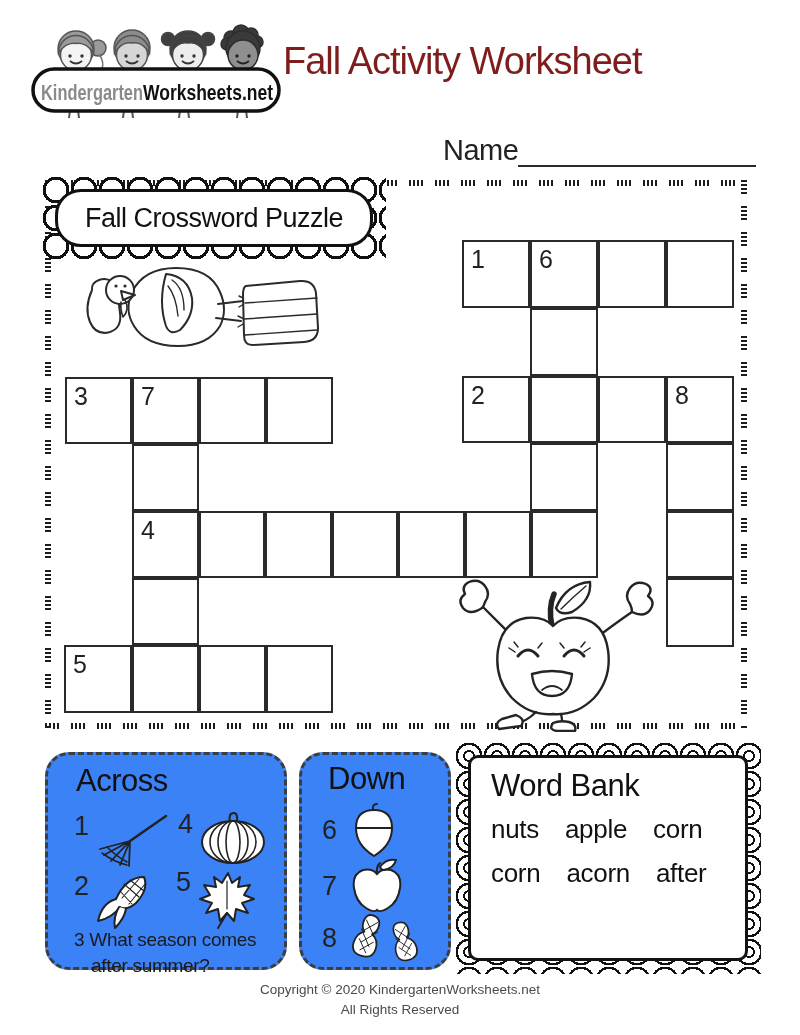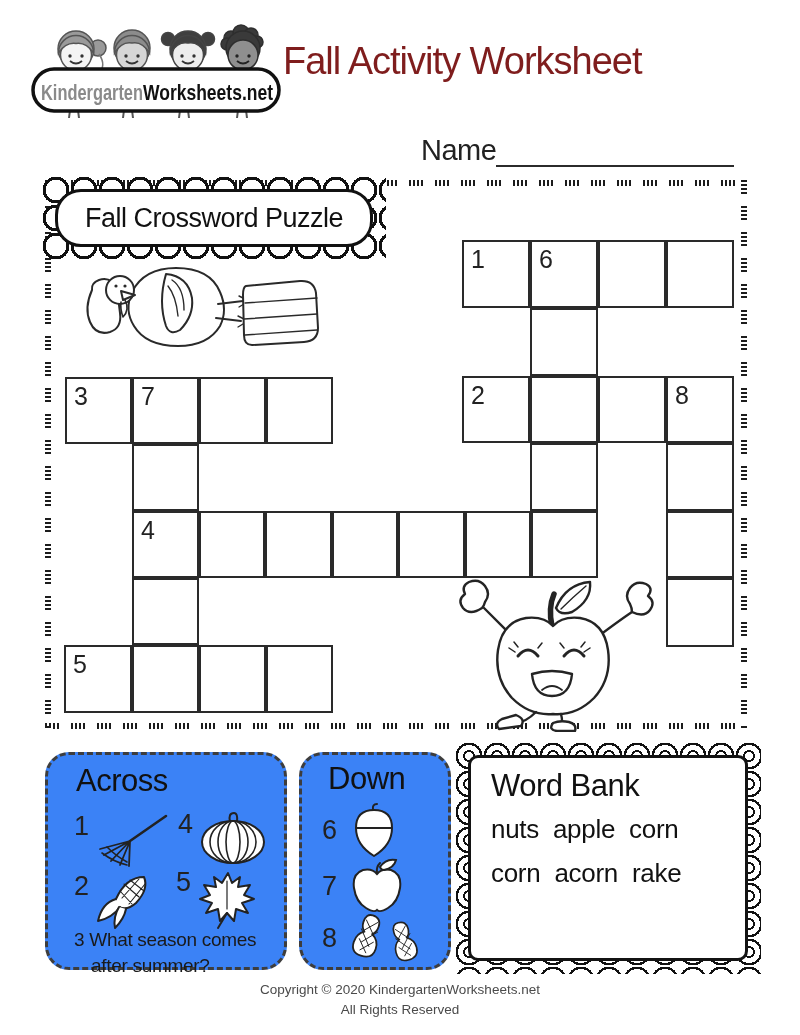--- a/index.html
+++ b/index.html
@@ -3,21 +3,21 @@
 <meta charset="utf-8">
 <style>
   html,body{margin:0;padding:0;background:#fff;}
   .page{position:relative;width:800px;height:1035px;background:#fff;overflow:hidden;
         font-family:"Liberation Sans", sans-serif;color:#1a1a1a;}
 
   
   .logo-wrap{position:absolute;left:28px;top:22px;width:256px;height:96px;}
   .site-url{position:absolute;left:32px;top:120px;font-size:17px;color:#8c8c8c;letter-spacing:.2px;}
   .page-title{position:absolute;left:283px;top:40px;font-size:38px;font-weight:500;letter-spacing:-1px;color:#7f1d1d;}
-  .name-row{position:absolute;left:421px;top:134px;display:flex;align-items:flex-end;}
+  .name-row{position:absolute;left:443px;top:134px;display:flex;align-items:flex-end;}
   .name-label{font-size:29px;color:#222;letter-spacing:-.5px;}
   .name-line{display:inline-block;width:238px;height:30px;border-bottom:2.5px solid #2b2b2b;}
 
   
   .dash-h{position:absolute;height:6px;background-image:repeating-linear-gradient(90deg,
       #1c1c1c 0 2px,#fff 2px 4px,#1c1c1c 4px 6px,#fff 6px 8px,#1c1c1c 8px 10px,
       #fff 10px 12px,#1c1c1c 12px 14px,transparent 14px 26px);}
   .dash-v{position:absolute;width:6px;background-image:repeating-linear-gradient(180deg,
       #1c1c1c 0 2px,#fff 2px 4px,#1c1c1c 4px 6px,#fff 6px 8px,#1c1c1c 8px 10px,
       #fff 10px 12px,#1c1c1c 12px 14px,transparent 14px 26px);}
@@ -45,21 +45,21 @@
   .clue-text{position:absolute;font-size:19px;letter-spacing:-.3px;color:#1a1a1a;line-height:1.35;}
 
   
   .wordbank-wrap{position:absolute;left:455px;top:742px;width:306px;height:232px;
       background-image:radial-gradient(circle at 14px 14px,#fff 0 4px,#111 4px 6px,#fff 6px 11px,#111 11px 13.5px,transparent 13.5px);
       background-size:28px 28px;}
   .wordbank-box{position:absolute;left:13px;top:13px;right:13px;bottom:13px;background:#fff;
       border:3px solid #131313;border-radius:10px;padding:10px 0 0 20px;box-sizing:border-box;}
   .wb-title{font-size:31px;letter-spacing:-.5px;color:#111;}
   .wb-rows{margin-top:10px;display:flex;flex-direction:column;gap:13px;}
-  .wb-row{display:flex;gap:14px;}
+  .wb-row{display:flex;gap:26px;}
   .wb-word{font-size:26px;letter-spacing:-.3px;color:#111;}
 
   
   .footer{position:absolute;left:0;top:980px;width:800px;text-align:center;color:#4a4a4a;font-size:13.5px;line-height:1.5;}
 </style>
 </head>
 <body>
 
 <div class="page">
 
@@ -328,21 +328,21 @@
       <div class="wb-title">Word Bank</div>
       <div class="wb-rows">
           <div class="wb-row">
             <span class="wb-word">nuts</span>
             <span class="wb-word">apple</span>
             <span class="wb-word">corn</span>
           </div>
           <div class="wb-row">
             <span class="wb-word">corn</span>
             <span class="wb-word">acorn</span>
-            <span class="wb-word">rake</span>
+            <span class="wb-word">after</span>
           </div>
         </div>
     </div>
   </div>
 
   <div class="footer">
     <div>Copyright © 2020 KindergartenWorksheets.net</div>
     <div>All Rights Reserved</div>
   </div>
 

